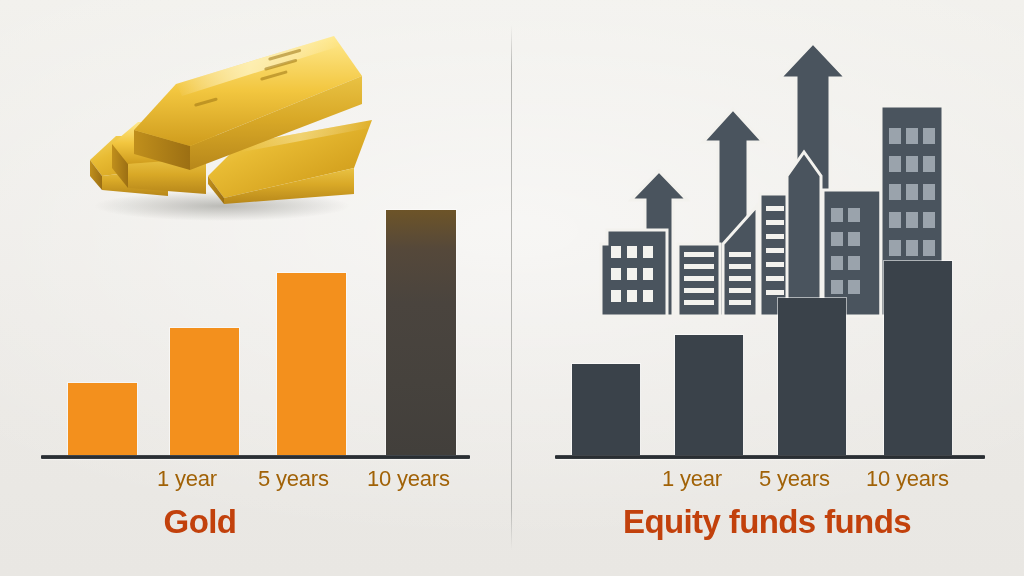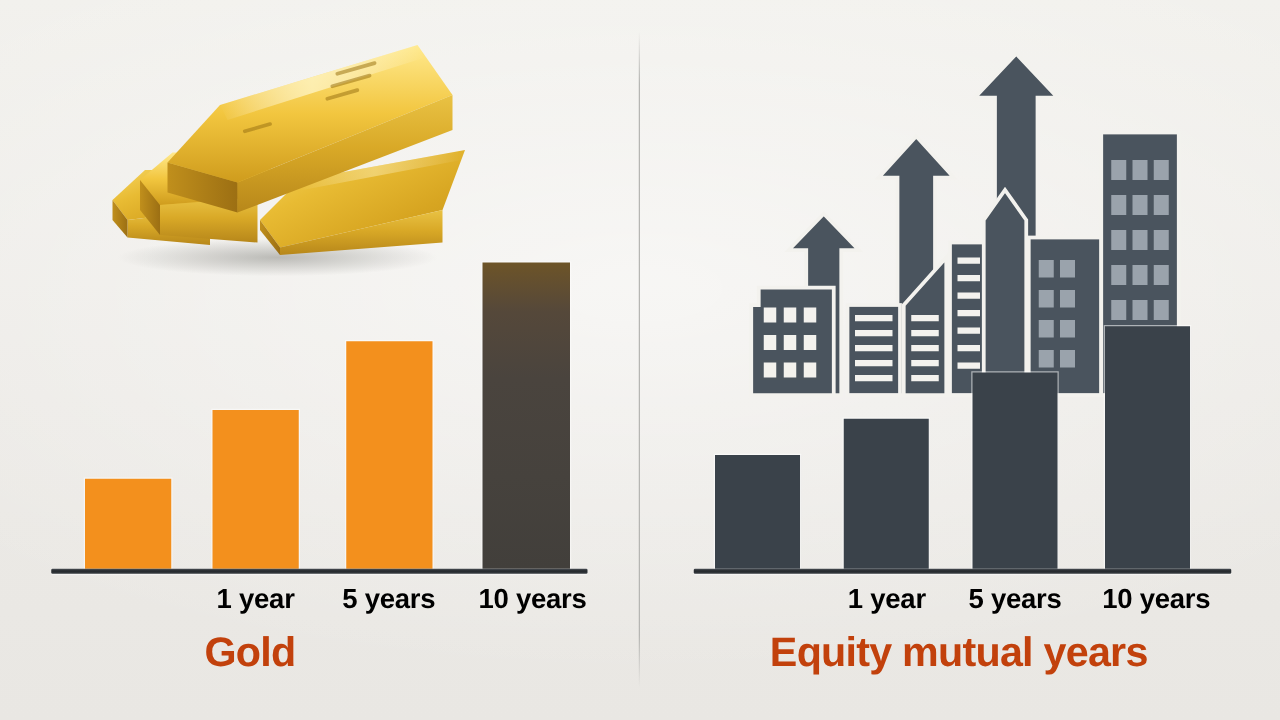--- a/index.html
+++ b/index.html
@@ -51,23 +51,23 @@
     box-shadow:0 0 0 1px rgba(255,255,255,.45);
   }
   .bar-slate{
     background:#3a424a;
     box-shadow:0 0 0 1px rgba(255,255,255,.55), 1px 0 0 rgba(0,0,0,.06);
   }
 
   
   .tick{
     position:absolute;top:466px;
-    font-size:22px;font-weight:bold;color:#000000;
+    font-size:22px;font-weight:normal;color:#a16207;
     letter-spacing:-.2px;white-space:nowrap;
-    text-align:center;
+    text-align:left;
   }
   .panel-title{
     position:absolute;top:503px;
     font-size:33px;font-weight:bold;color:#c2410c;
     letter-spacing:-.6px;white-space:nowrap;
     text-align:center;
   }
   .title-left{left:0;width:400px;}
   .title-right{left:26px;width:460px;}
 
@@ -282,16 +282,16 @@
     <div class="bar bar-slate" style="left:164px;width:68px;height:120px;"></div>
     <div class="bar bar-slate" style="left:267px;width:68px;height:157px;"></div>
     <div class="bar bar-slate" style="left:373px;width:68px;height:194px;"></div>
 
     <div class="axis axis-right"></div>
 
     <div class="tick" style="left:151px;width:95px;">1 year</div>
     <div class="tick" style="left:248px;width:106px;">5 years</div>
     <div class="tick" style="left:355px;width:118px;">10 years</div>
 
-    <div class="panel-title title-right">Equity mutual years</div>
+    <div class="panel-title title-right">Equity funds funds</div>
   </div>
 
 </div>
 
 </body></html>

